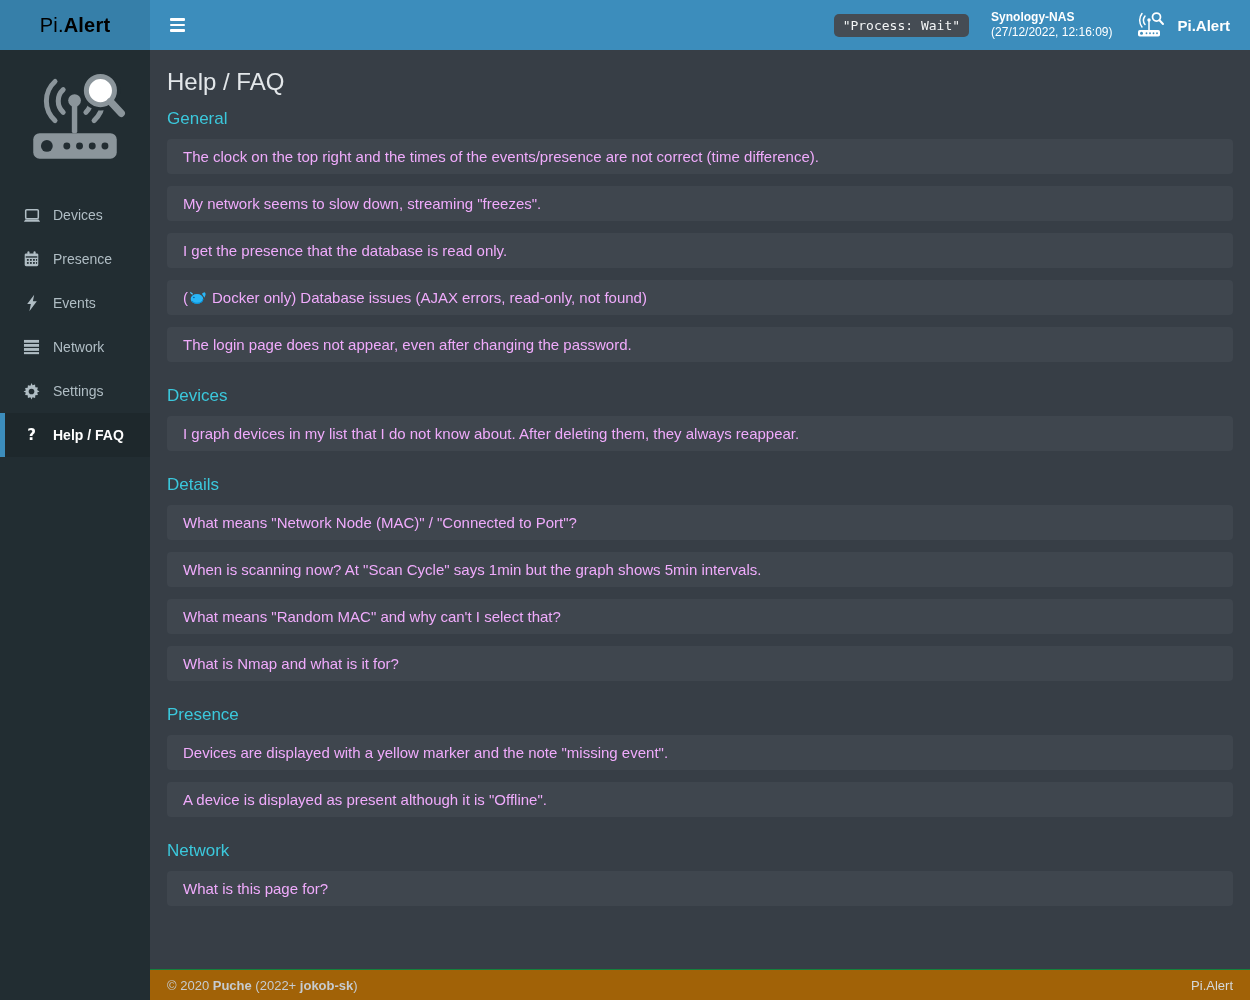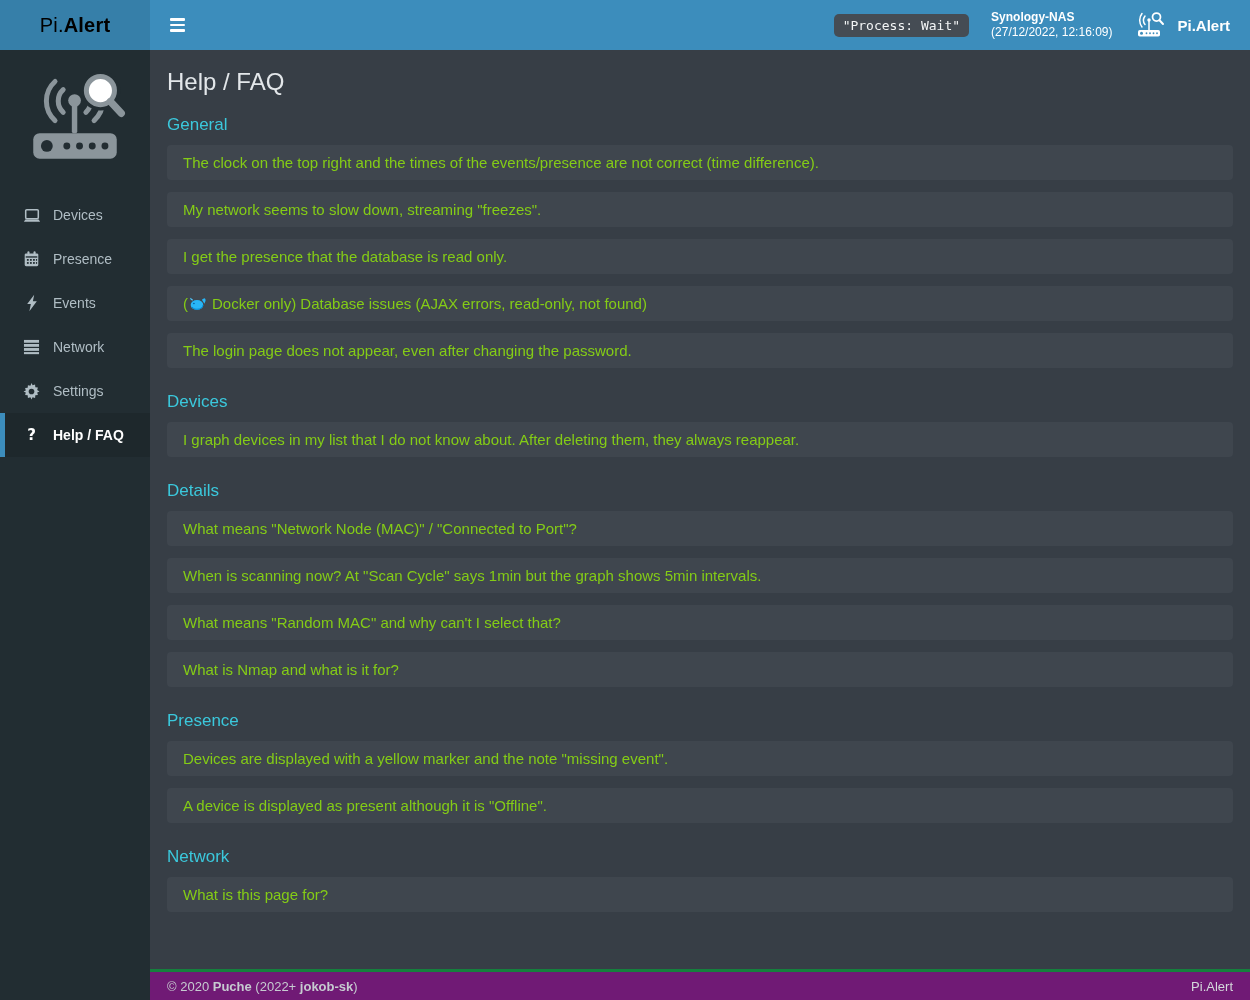--- a/index.html
+++ b/index.html
@@ -49,32 +49,32 @@
   .menu-item .mi-icon { width:19px; display:flex; justify-content:center; align-items:center; color:#b0bdc4; }
   .menu-item.active { background:#1e282c; border-left-color:#3c8dbc; color:#fff; font-weight:700; }
   .menu-item.active .mi-icon { color:#fff; }
   .q-glyph { font-weight:700; font-size:15px; font-family:"DejaVu Sans", sans-serif; }
 
   
   .content-col { flex:1; display:flex; flex-direction:column; min-width:0; }
   .content { flex:1; padding:0 17px; overflow:hidden; }
   .page-title { margin:18px 0 0; font-size:24px; font-weight:400; color:#e3e7ea; line-height:27px; }
   .section-title { margin:24px 0 10px; font-size:17px; font-weight:400; color:#3bc8dc; line-height:20px; }
-  .section-title.first { margin-top:20px; }
+  .section-title.first { margin-top:14px; }
   .faq-bar {
     background:#3f464e; border-radius:4px; height:35px;
     display:flex; align-items:center; padding:0 16px;
-    color:#84cc16; font-size:15px; margin-bottom:12px; cursor:pointer;
+    color:#f0abfc; font-size:15px; margin-bottom:12px; cursor:pointer;
     white-space:nowrap; overflow:hidden;
   }
   .faq-bar .whale { margin:0 5px 0 2px; display:inline-flex; }
 
   
   .footer {
-    height:31px; background:#701a75; border-top:3px solid #15803d;
+    height:31px; background:#a16207; border-top:1px solid #15803d;
     display:flex; align-items:center; padding:0 17px;
     color:#c6cbd0; font-size:13px;
   }
   .footer b { font-weight:700; }
   .footer .fbrand { margin-left:auto; color:#d4d8db; }
   svg { display:block; }
 </style>
 </head>
 <body>
 

